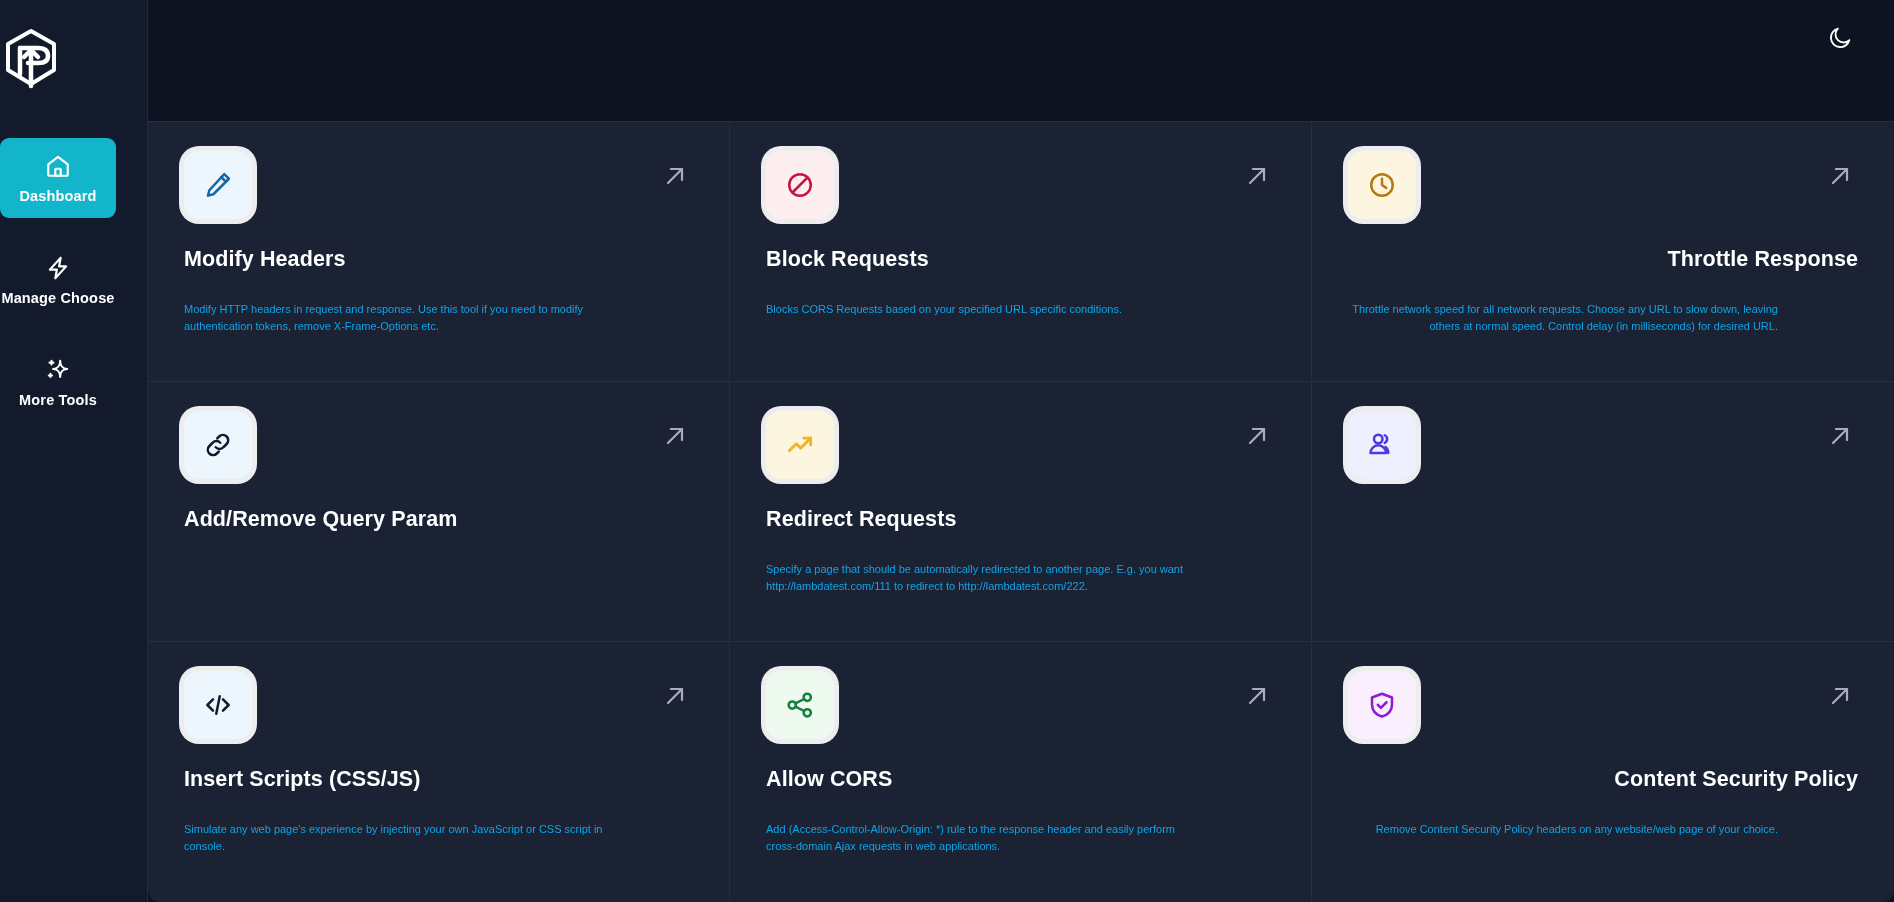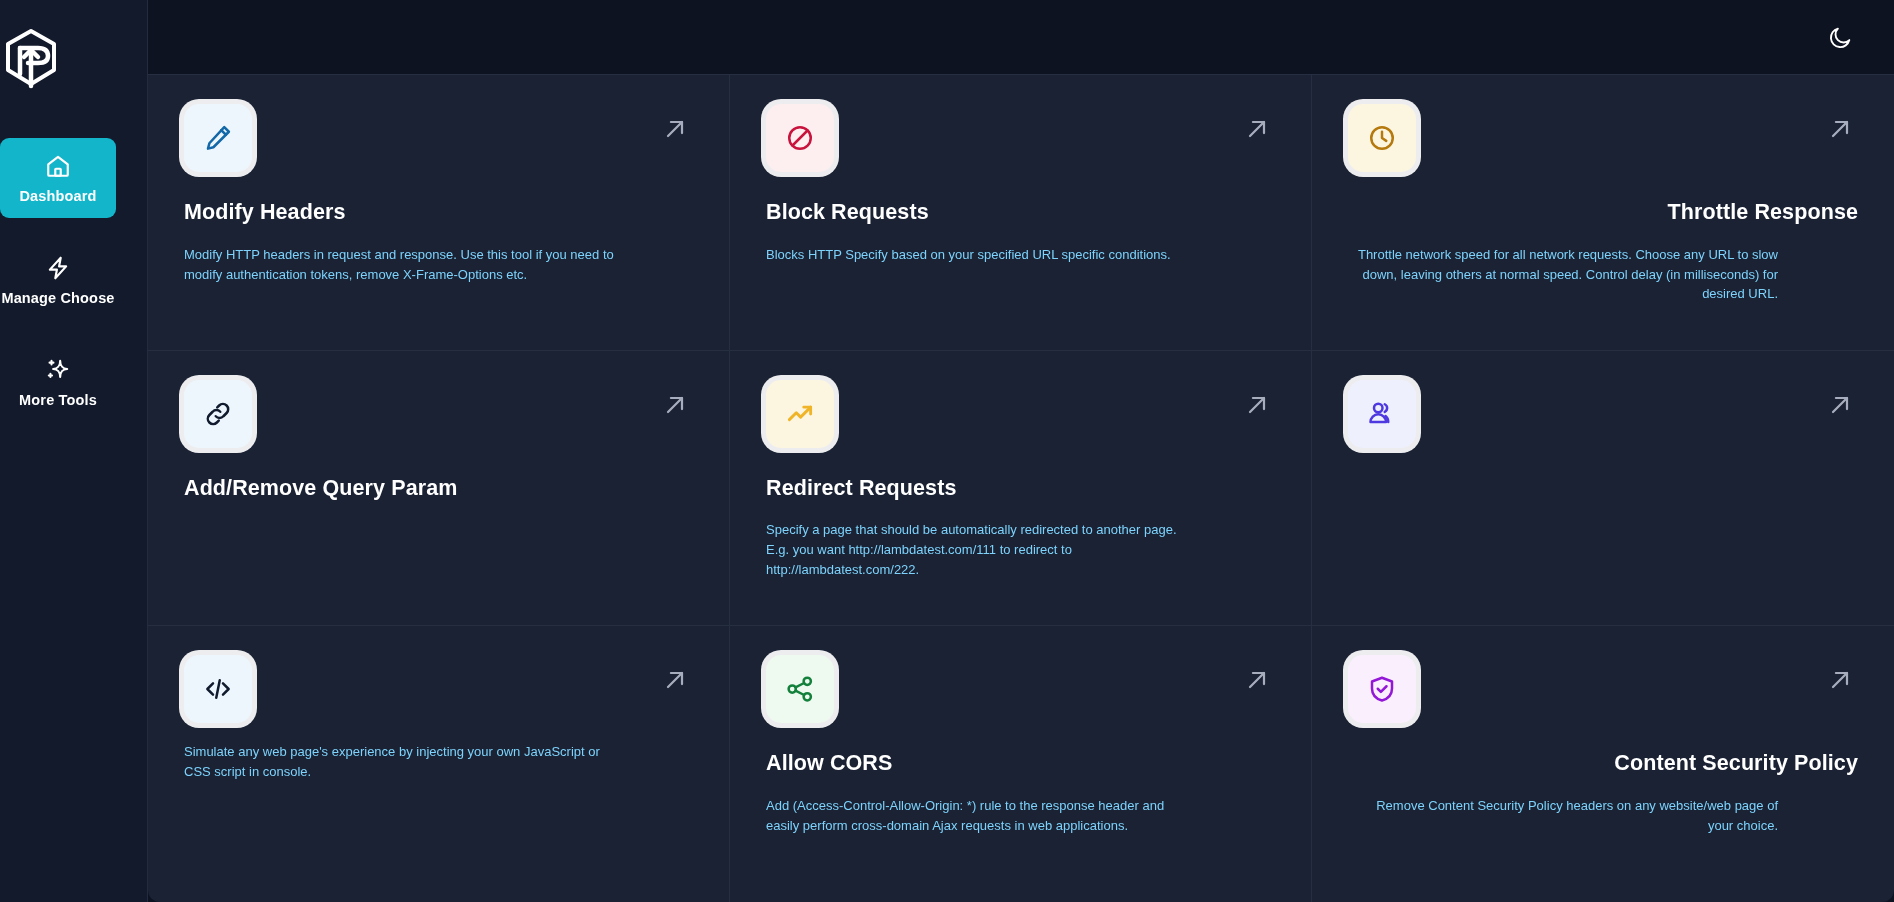--- a/index.html
+++ b/index.html
@@ -69,20 +69,21 @@
   }
 
   
   .main {
     flex: 1;
     height: 902px;
     display: flex;
     flex-direction: column;
     background: #0d1321;
     min-width: 0;
+    gap: 47px;
   }
   .topbar {
     height: 74px;
     min-height: 74px;
     display: flex;
     align-items: center;
     justify-content: flex-end;
     padding-right: 34px;
     background: #0d1321;
   }
@@ -141,23 +142,23 @@
   }
   .card-title {
     margin-top: 28px;
     font-size: 21.5px;
     font-weight: bold;
     color: #ffffff;
     letter-spacing: 0.1px;
     line-height: 1.2;
   }
   .card-desc {
-    margin-top: 19px;
-    font-size: 13px;
-    color: #7dd3fc;
+    margin-top: 28px;
+    font-size: 11px;
+    color: #0ea5e9;
     line-height: 1.52;
     max-width: 430px;
   }
 </style>
 </head>
 <body>
 
 <div class="app">
 
   <aside class="sidebar">
@@ -243,21 +244,21 @@
                 <path d="M6 18 L18 6"></path>
             </svg>
           </div>
           <span class="arrow">
             <svg width="28" height="28" viewBox="0 0 24 24" fill="none" stroke="#c6ccda" stroke-width="1.9" stroke-linecap="round" stroke-linejoin="round">
               <path d="M6 18 L18 6"></path>
                 <path d="M8.5 6 H18 V15.5"></path>
             </svg>
           </span>
           <div class="card-title">Block Requests</div>
-          <div class="card-desc">Blocks HTTP Specify based on your specified URL specific conditions.</div>
+          <div class="card-desc">Blocks CORS Requests based on your specified URL specific conditions.</div>
         </div>
 
         <div class="card">
           <div class="icon-box" style="background:#fcf6e1">
             <svg width="30" height="30" viewBox="0 0 24 24" fill="none" stroke="#b5790d" stroke-width="2" stroke-linecap="round" stroke-linejoin="round">
               <circle cx="12" cy="12" r="8.6"></circle>
                 <path d="M12 7 V12 L15.4 14.3"></path>
             </svg>
           </div>
           <span class="arrow">
@@ -327,20 +328,21 @@
               <path d="M16 7.5 L20.5 12 L16 16.5"></path>
               <path d="M13.4 5 L10.6 19"></path>
             </svg>
           </div>
           <span class="arrow">
             <svg width="28" height="28" viewBox="0 0 24 24" fill="none" stroke="#c6ccda" stroke-width="1.9" stroke-linecap="round" stroke-linejoin="round">
               <path d="M6 18 L18 6"></path>
                 <path d="M8.5 6 H18 V15.5"></path>
             </svg>
           </span>
+          <div class="card-title">Insert Scripts (CSS/JS)</div>
           <div class="card-desc">Simulate any web page's experience by injecting your own JavaScript or CSS script in console.</div>
         </div>
 
         <div class="card">
           <div class="icon-box" style="background:#eef9f0">
             <svg width="30" height="30" viewBox="0 0 24 24" fill="none" stroke="#13803b" stroke-width="2" stroke-linecap="round" stroke-linejoin="round">
               <circle cx="17.8" cy="5.8" r="2.9"></circle>
               <circle cx="5.8" cy="12" r="2.9"></circle>
               <circle cx="17.8" cy="18.2" r="2.9"></circle>
               <path d="M8.4 10.7 L15.3 7.2"></path>

